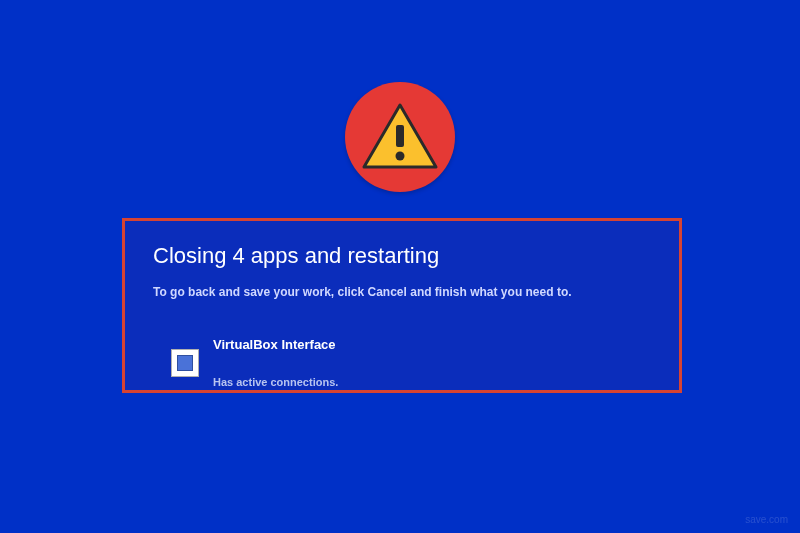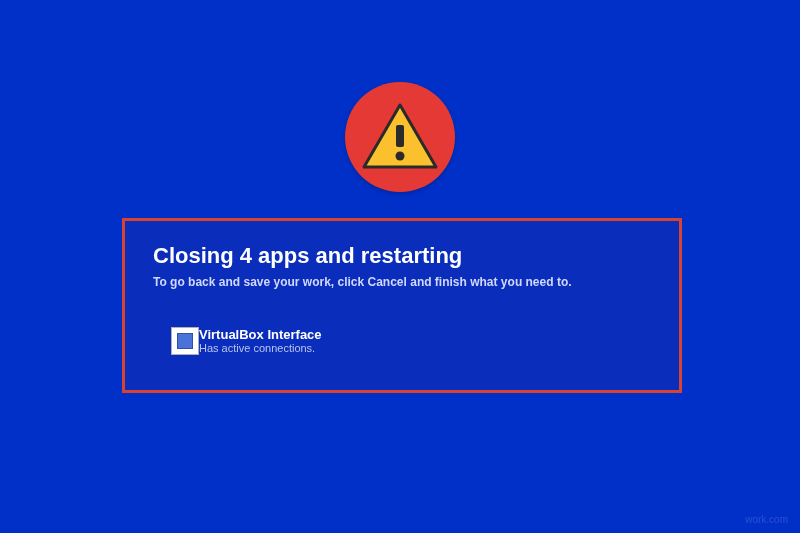--- a/index.html
+++ b/index.html
@@ -44,34 +44,35 @@
       width: 560px;
       height: 175px;
       border: 3px solid #d64332;
       background: #0b2dbb;
       padding: 22px 28px;
     }
     
     .dialog-title {
       color: #ffffff;
       font-size: 22px;
-      font-weight: 700;
-      margin-bottom: 6px;
+      font-weight: 400;
+      margin-bottom: 16px;
     }
     
     .dialog-subtitle {
       color: #d0d8ff;
       font-size: 12px;
       font-weight: 700;
     }
     
     .app-item {
       display: flex;
-      align-items: flex-start;
+      align-items: center;
       margin-top: 38px;
+      gap: 14px;
       padding-left: 18px;
     }
     
     .app-icon {
       width: 28px;
       height: 28px;
       background: #ffffff;
       border: 1px solid #b0b0b0;
       display: flex;
       align-items: center;
@@ -92,21 +93,22 @@
     
     .app-name {
       color: #ffffff;
       font-size: 13px;
       font-weight: 600;
     }
     
     .app-status {
       color: #b8c4f0;
       font-size: 11px;
-      font-weight: 400;
+      font-weight: 700;
+      margin-top: 24px;
     }
     
     .watermark {
       position: absolute;
       bottom: 8px;
       right: 12px;
       color: rgba(255,255,255,0.15);
       font-size: 10px;
     }
   </style>
@@ -131,13 +133,13 @@
     <div class="app-icon">
       <div class="app-icon-inner"></div>
     </div>
     <div class="app-text">
       <div class="app-name">VirtualBox Interface</div>
       <div class="app-status">Has active connections.</div>
     </div>
   </div>
 </div>
 
-<div class="watermark">work.com</div>
+<div class="watermark">save.com</div>
 
 </body></html>

